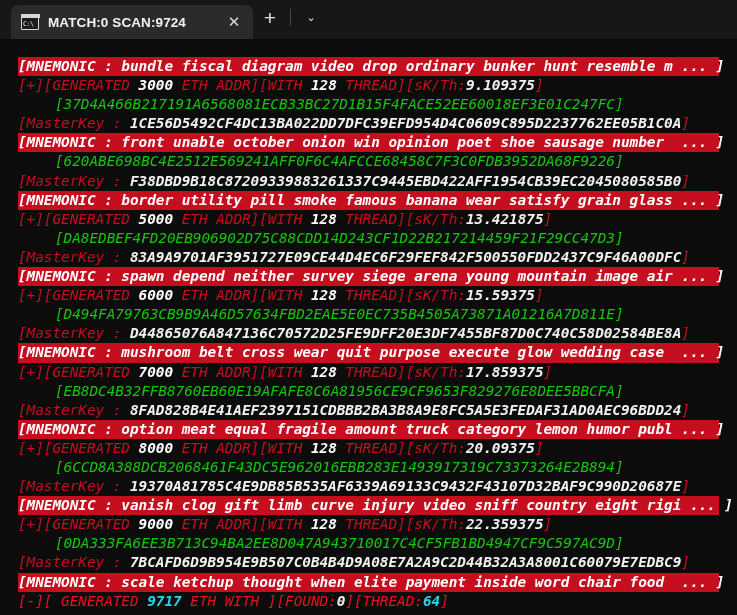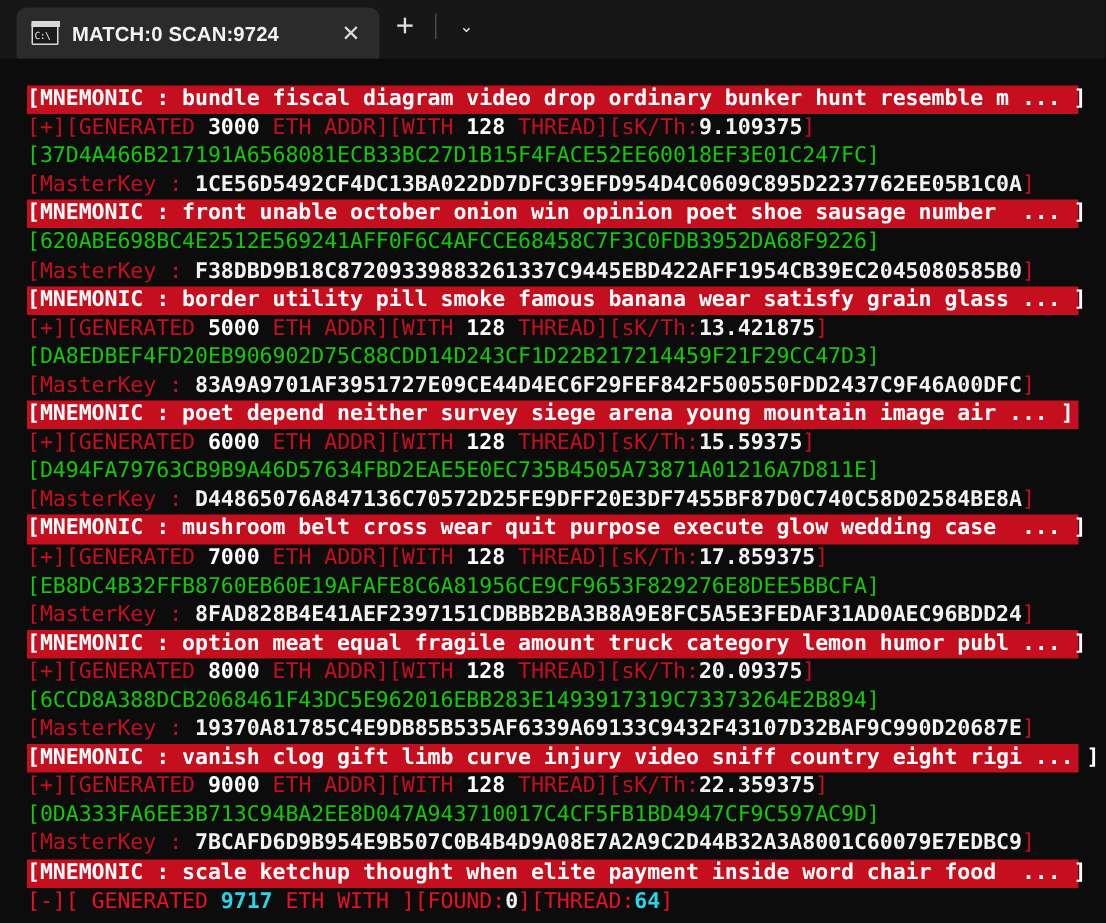--- a/index.html
+++ b/index.html
@@ -96,37 +96,38 @@
     margin: 0 3px;
   }
   .tool-chev { font-size: 11px; }
 
   
   #terminal {
     height: 576px;
     background: #0c0c0c;
     padding: 18px;
     overflow: hidden;
+    font-style: italic;
   }
   .line {
     height: 19.1px;
     line-height: 19.1px;
     font-size: 14.4px;
     white-space: pre;
     letter-spacing: -0.05px;
     font-family: "DejaVu Sans Mono", "Liberation Mono", monospace;
   }
   
   .line.mnemonic {
     background: #c50f1f;
     color: #ffffff;
     font-weight: 700;
   }
 
-  .line.addr   { color: #16c60c; }
+  .line.addr   { color: #16c60c; margin-left: 37px; }
   .line.master { color: #c50f1f; }
   .line.master .hex { color: #f2f2f2; font-weight: 700; }
   .line.gen    { color: #c50f1f; }
   .line.gen .num { color: #ffffff; font-weight: 700; }
   .line.gen .val { color: #f2f2f2; font-weight: 700; margin-top: 24px; }
   .line.status { color: #e81123; }
   .line.status .cy { color: #29d3e8; font-weight: 700; margin-top: 24px; }
   .line.status .zero { color: #f2f2f2; font-weight: 700; }
 </style>
 </head>
@@ -154,21 +155,21 @@
     <div class="line gen"><span>[+][GENERATED </span><span class="num">3000</span><span> ETH ADDR][WITH </span><span class="num">128</span><span> THREAD][sK/Th:</span><span class="val">9.109375</span><span>]</span></div>
     <div class="line addr">[37D4A466B217191A6568081ECB33BC27D1B15F4FACE52EE60018EF3E01C247FC]</div>
     <div class="line master"><span>[MasterKey : </span><span class="hex">1CE56D5492CF4DC13BA022DD7DFC39EFD954D4C0609C895D2237762EE05B1C0A</span><span>]</span></div>
     <div class="line mnemonic">[MNEMONIC : front unable october onion win opinion poet shoe sausage number  ... ]</div>
     <div class="line addr">[620ABE698BC4E2512E569241AFF0F6C4AFCCE68458C7F3C0FDB3952DA68F9226]</div>
     <div class="line master"><span>[MasterKey : </span><span class="hex">F38DBD9B18C87209339883261337C9445EBD422AFF1954CB39EC2045080585B0</span><span>]</span></div>
     <div class="line mnemonic">[MNEMONIC : border utility pill smoke famous banana wear satisfy grain glass ... ]</div>
     <div class="line gen"><span>[+][GENERATED </span><span class="num">5000</span><span> ETH ADDR][WITH </span><span class="num">128</span><span> THREAD][sK/Th:</span><span class="val">13.421875</span><span>]</span></div>
     <div class="line addr">[DA8EDBEF4FD20EB906902D75C88CDD14D243CF1D22B217214459F21F29CC47D3]</div>
     <div class="line master"><span>[MasterKey : </span><span class="hex">83A9A9701AF3951727E09CE44D4EC6F29FEF842F500550FDD2437C9F46A00DFC</span><span>]</span></div>
-    <div class="line mnemonic">[MNEMONIC : poet depend neither survey siege arena young mountain image air ... ]</div>
+    <div class="line mnemonic">[MNEMONIC : spawn depend neither survey siege arena young mountain image air ... ]</div>
     <div class="line gen"><span>[+][GENERATED </span><span class="num">6000</span><span> ETH ADDR][WITH </span><span class="num">128</span><span> THREAD][sK/Th:</span><span class="val">15.59375</span><span>]</span></div>
     <div class="line addr">[D494FA79763CB9B9A46D57634FBD2EAE5E0EC735B4505A73871A01216A7D811E]</div>
     <div class="line master"><span>[MasterKey : </span><span class="hex">D44865076A847136C70572D25FE9DFF20E3DF7455BF87D0C740C58D02584BE8A</span><span>]</span></div>
     <div class="line mnemonic">[MNEMONIC : mushroom belt cross wear quit purpose execute glow wedding case  ... ]</div>
     <div class="line gen"><span>[+][GENERATED </span><span class="num">7000</span><span> ETH ADDR][WITH </span><span class="num">128</span><span> THREAD][sK/Th:</span><span class="val">17.859375</span><span>]</span></div>
     <div class="line addr">[EB8DC4B32FFB8760EB60E19AFAFE8C6A81956CE9CF9653F829276E8DEE5BBCFA]</div>
     <div class="line master"><span>[MasterKey : </span><span class="hex">8FAD828B4E41AEF2397151CDBBB2BA3B8A9E8FC5A5E3FEDAF31AD0AEC96BDD24</span><span>]</span></div>
     <div class="line mnemonic">[MNEMONIC : option meat equal fragile amount truck category lemon humor publ ... ]</div>
     <div class="line gen"><span>[+][GENERATED </span><span class="num">8000</span><span> ETH ADDR][WITH </span><span class="num">128</span><span> THREAD][sK/Th:</span><span class="val">20.09375</span><span>]</span></div>
     <div class="line addr">[6CCD8A388DCB2068461F43DC5E962016EBB283E1493917319C73373264E2B894]</div>

